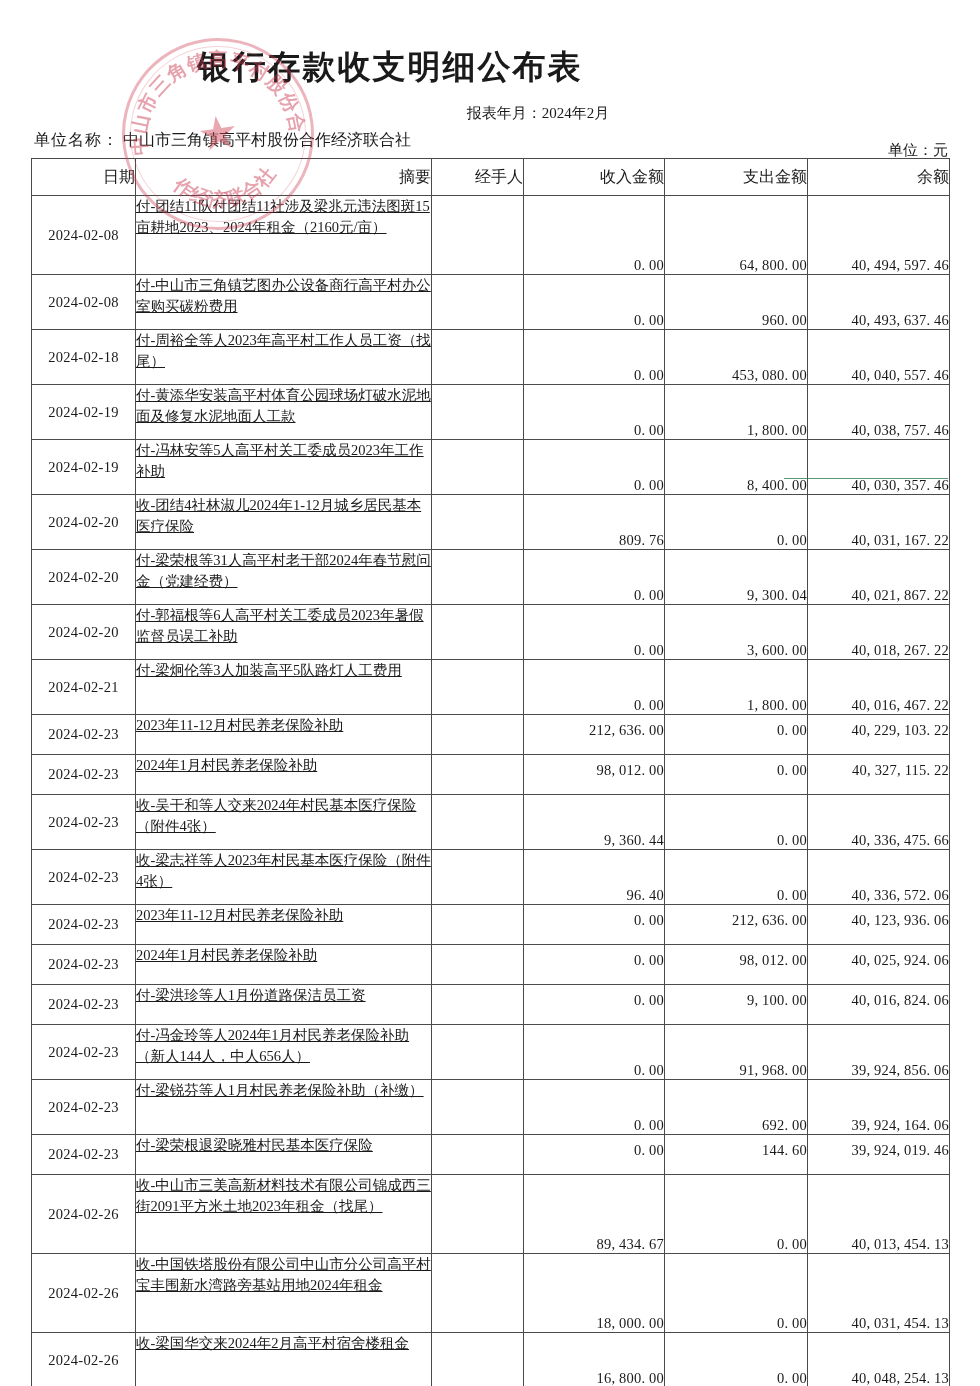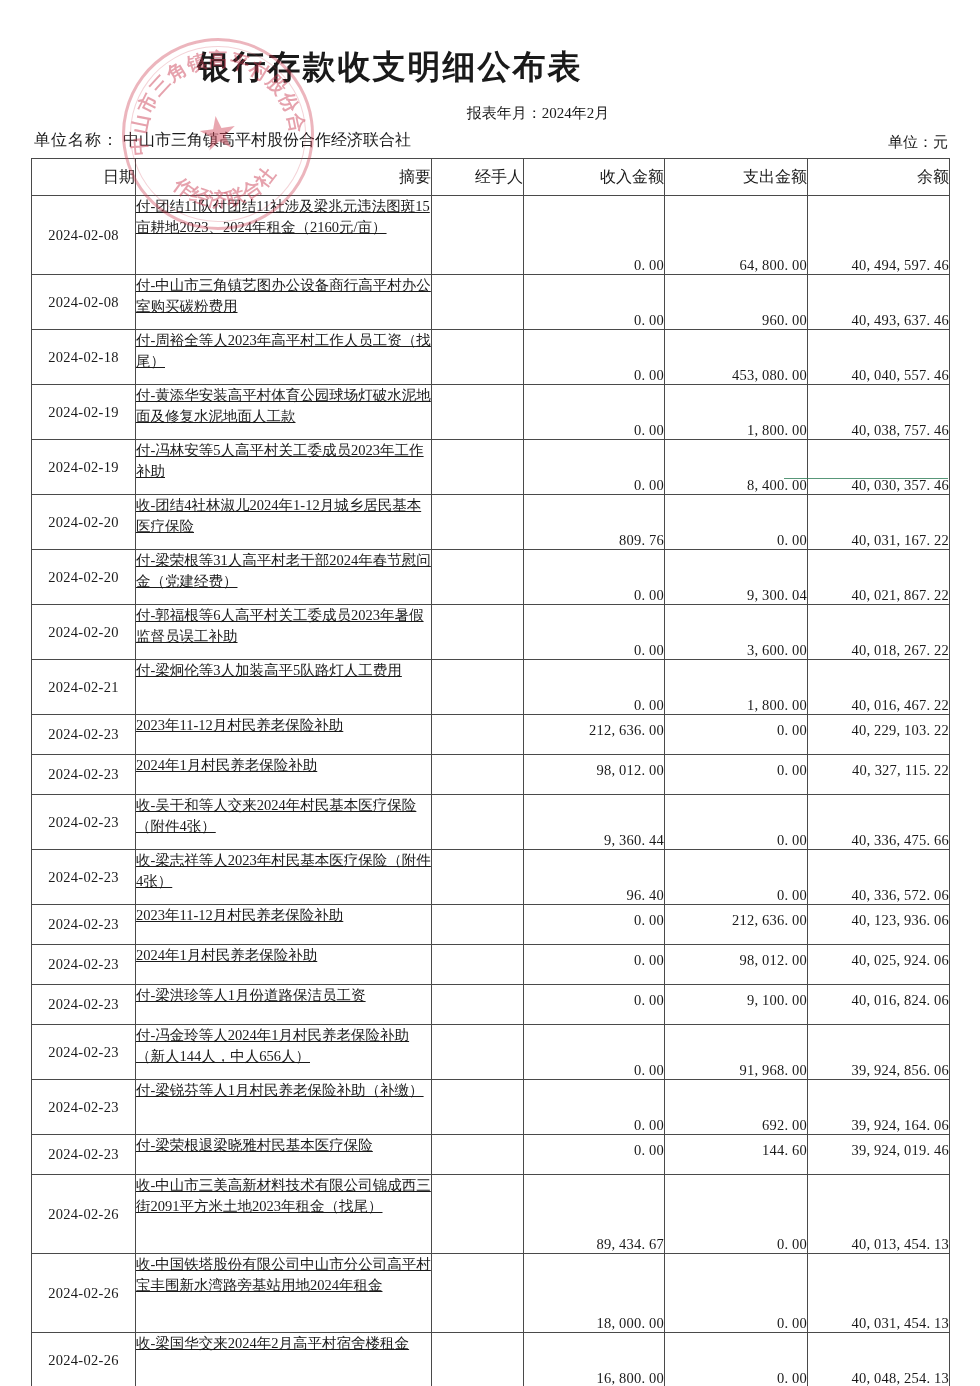--- a/index.html
+++ b/index.html
@@ -94,21 +94,21 @@
     top: 130px;
     left: 34px;
     font-size: 16px;
     z-index: 3;
     white-space: nowrap;
   }
   .unit-name-label { letter-spacing: 1px; }
   .unit-name-value { margin-left: 4px; }
   .currency-unit {
     position: absolute;
-    top: 133px;
+    top: 141px;
     right: 32px;
     font-size: 15px;
     z-index: 3;
   }
 
   
   .ledger-wrap {
     position: absolute;
     top: 158px;
     left: 31px;

